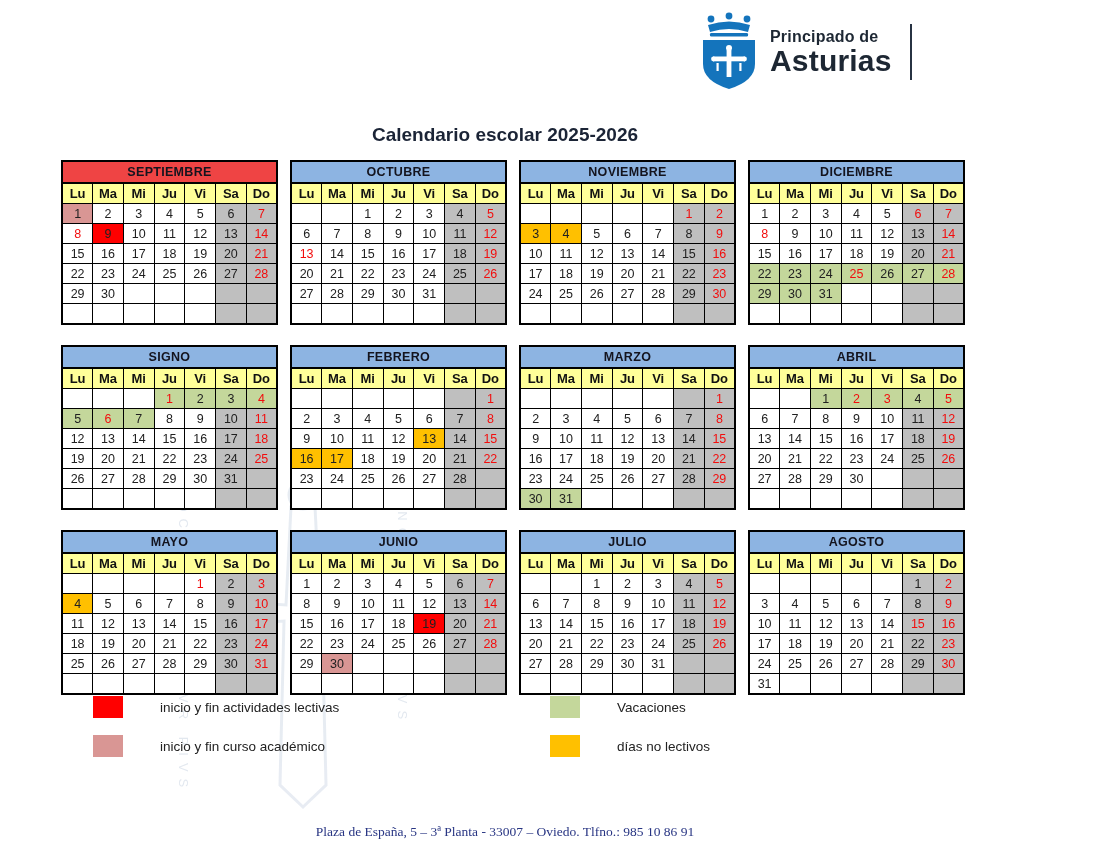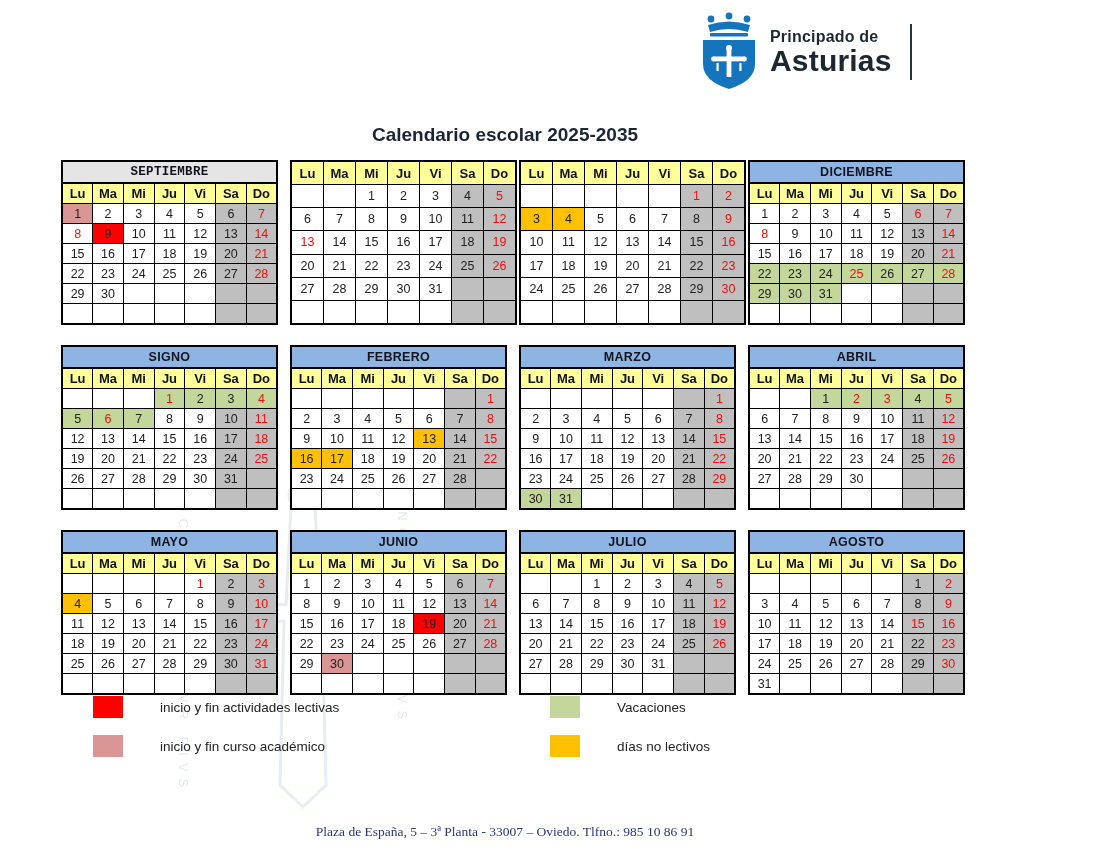--- a/index.html
+++ b/index.html
@@ -90,27 +90,27 @@
         <rect x="39.3" y="51" width="2.2" height="8"></rect>
       </g>
     </svg>
     <div class="org">
       <div class="org1">Principado de</div>
       <div class="org2">Asturias</div>
     </div>
     <div class="sep"></div>
   </header>
 
-  <h1 class="title">Calendario escolar 2025-2035</h1>
+  <h1 class="title">Calendario escolar 2025-2026</h1>
 
   <div class="months" id="months">
       <table class="month">
         <tbody>
           <tr>
-            <th class="mname" colspan="7" style="background: #e5e5e5; font-family: Liberation Mono, monospace;">SEPTIEMBRE</th>
+            <th class="mname" colspan="7" style="background: #ef4444;">SEPTIEMBRE</th>
           </tr>
           <tr class="dh">
             <td style="background: rgb(255, 255, 153);">Lu</td>
             <td style="background: rgb(255, 255, 153);">Ma</td>
             <td style="background: rgb(255, 255, 153);">Mi</td>
             <td style="background: rgb(255, 255, 153);">Ju</td>
             <td style="background: rgb(255, 255, 153);">Vi</td>
             <td style="background: rgb(255, 255, 153);">Sa</td>
             <td style="background: rgb(255, 255, 153);">Do</td>
           </tr>
@@ -165,20 +165,23 @@
             <td style="background: rgb(255, 255, 255); color: rgb(33, 33, 33);"></td>
             <td style="background: rgb(255, 255, 255); color: rgb(33, 33, 33);"></td>
             <td style="background: rgb(255, 255, 255); color: rgb(33, 33, 33);"></td>
             <td style="background: rgb(191, 191, 191); color: rgb(33, 33, 33);"></td>
             <td style="background: rgb(191, 191, 191); color: rgb(33, 33, 33);"></td>
           </tr>
         </tbody>
       </table>
       <table class="month">
         <tbody>
+          <tr>
+            <th class="mname" colspan="7" style="background: rgb(141, 180, 226);">OCTUBRE</th>
+          </tr>
           <tr class="dh">
             <td style="background: rgb(255, 255, 153);">Lu</td>
             <td style="background: rgb(255, 255, 153);">Ma</td>
             <td style="background: rgb(255, 255, 153);">Mi</td>
             <td style="background: rgb(255, 255, 153);">Ju</td>
             <td style="background: rgb(255, 255, 153);">Vi</td>
             <td style="background: rgb(255, 255, 153);">Sa</td>
             <td style="background: rgb(255, 255, 153);">Do</td>
           </tr>
           <tr>
@@ -232,20 +235,23 @@
             <td style="background: rgb(255, 255, 255); color: rgb(33, 33, 33);"></td>
             <td style="background: rgb(255, 255, 255); color: rgb(33, 33, 33);"></td>
             <td style="background: rgb(255, 255, 255); color: rgb(33, 33, 33);"></td>
             <td style="background: rgb(191, 191, 191); color: rgb(33, 33, 33);"></td>
             <td style="background: rgb(191, 191, 191); color: rgb(33, 33, 33);"></td>
           </tr>
         </tbody>
       </table>
       <table class="month">
         <tbody>
+          <tr>
+            <th class="mname" colspan="7" style="background: rgb(141, 180, 226);">NOVIEMBRE</th>
+          </tr>
           <tr class="dh">
             <td style="background: rgb(255, 255, 153);">Lu</td>
             <td style="background: rgb(255, 255, 153);">Ma</td>
             <td style="background: rgb(255, 255, 153);">Mi</td>
             <td style="background: rgb(255, 255, 153);">Ju</td>
             <td style="background: rgb(255, 255, 153);">Vi</td>
             <td style="background: rgb(255, 255, 153);">Sa</td>
             <td style="background: rgb(255, 255, 153);">Do</td>
           </tr>
           <tr>

